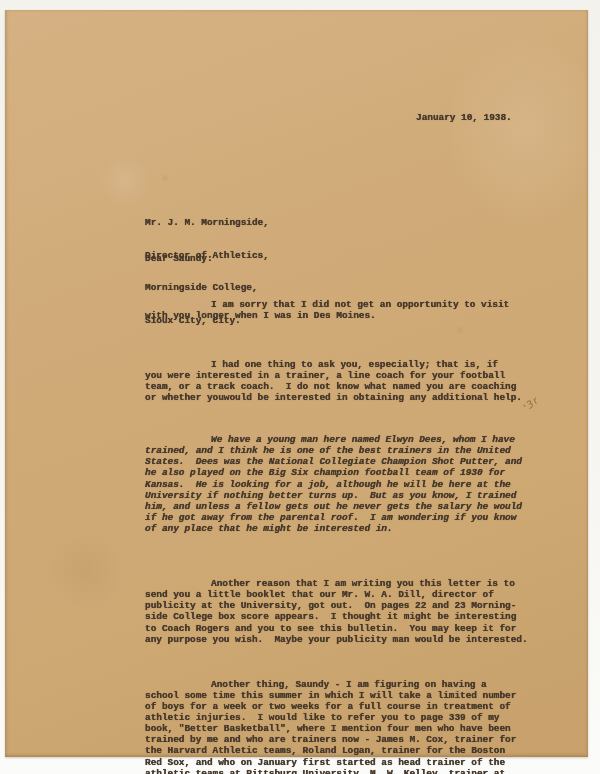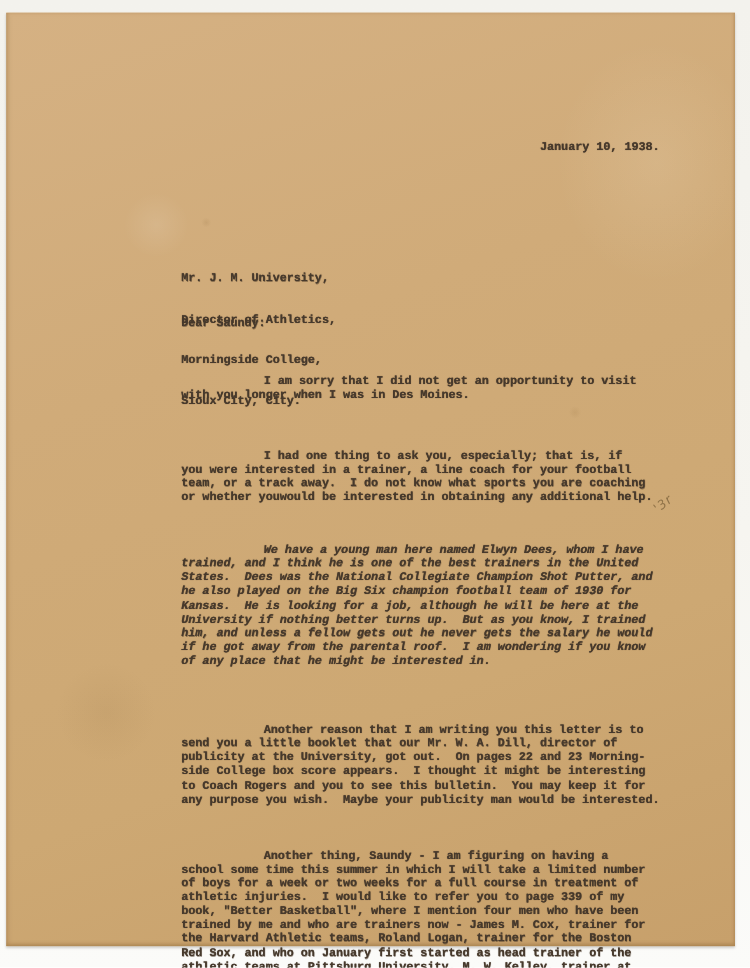--- a/index.html
+++ b/index.html
@@ -39,21 +39,21 @@
   .tw {
     position: absolute;
     color: #46392c;
     font-size: 9.4px;
     line-height: 11.1px;
     font-weight: 700;
     letter-spacing: 0;
     text-shadow: 0 0 0.7px rgba(70,55,40,0.85), 0.3px 0.3px 0.4px rgba(70,55,40,0.45);
     white-space: pre-wrap;
   }
-  .date-line   { left: 427px; top: 102px; }
+  .date-line   { left: 411px; top: 102px; }
   .address     { left: 140px; top: 186px; line-height: 10.9px; }
   .salutation  { left: 140px; top: 243px; }
   .body-block  { left: 140px; top: 267px; width: 396px; }
   .body-block p {
     margin: 0;
     text-indent: 66px;
   }
   .body-block p + p { margin-top: 15px; }
   .body-block p.p3 { margin-top: 9px; font-style: italic; }
   .body-block p.p4 { margin-top: 22px; }
@@ -74,34 +74,34 @@
 </style>
 </head>
 <body>
 
 <div class="scan-bg">
   <div class="paper">
 
     <div class="tw date-line">January 10, 1938.</div>
 
     <div class="tw address">
-      <div>Mr. J. M. University,</div>
+      <div>Mr. J. M. Morningside,</div>
       <div>Director of Athletics,</div>
       <div>Morningside College,</div>
       <div>Sioux City, City.</div>
     </div>
 
     <div class="tw salutation">Dear Saundy:</div>
 
     <div class="tw body-block">
       <p class="p1">I am sorry that I did not get an opportunity to visit
 with you longer when I was in Des Moines.</p>
       <p class="p2">I had one thing to ask you, especially; that is, if
 you were interested in a trainer, a line coach for your football
-team, or a track away.  I do not know what sports you are coaching
+team, or a track coach.  I do not know what named you are coaching
 or whether youwould be interested in obtaining any additional help.</p>
       <p class="p3">We have a young man here named Elwyn Dees, whom I have
 trained, and I think he is one of the best trainers in the United
 States.  Dees was the National Collegiate Champion Shot Putter, and
 he also played on the Big Six champion football team of 1930 for
 Kansas.  He is looking for a job, although he will be here at the
 University if nothing better turns up.  But as you know, I trained
 him, and unless a fellow gets out he never gets the salary he would
 if he got away from the parental roof.  I am wondering if you know
 of any place that he might be interested in.</p>

